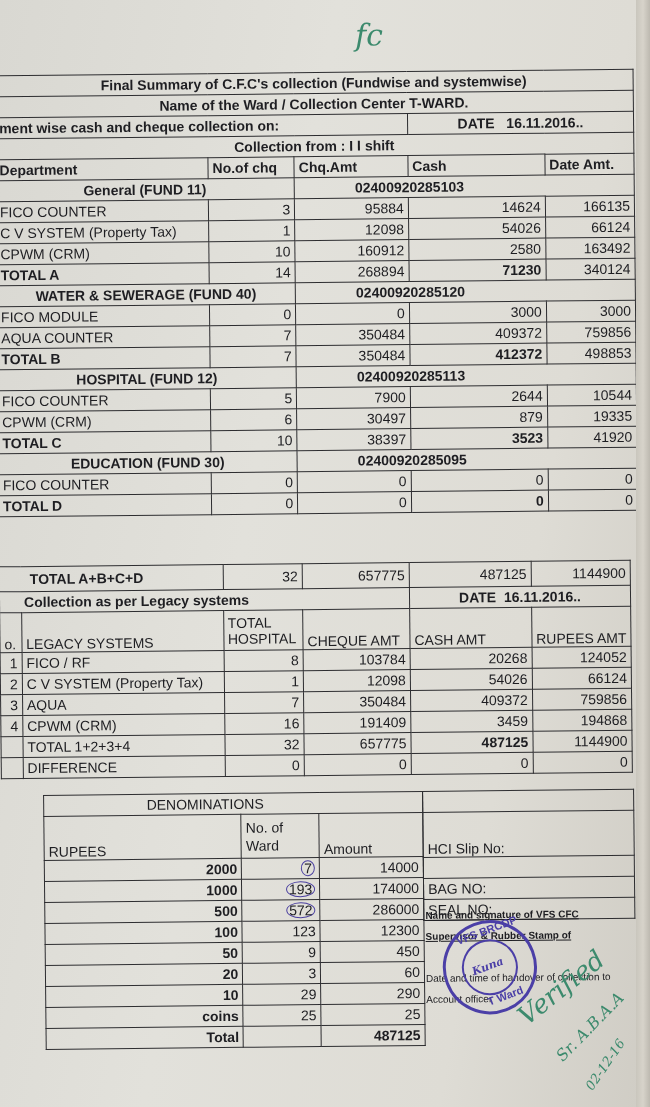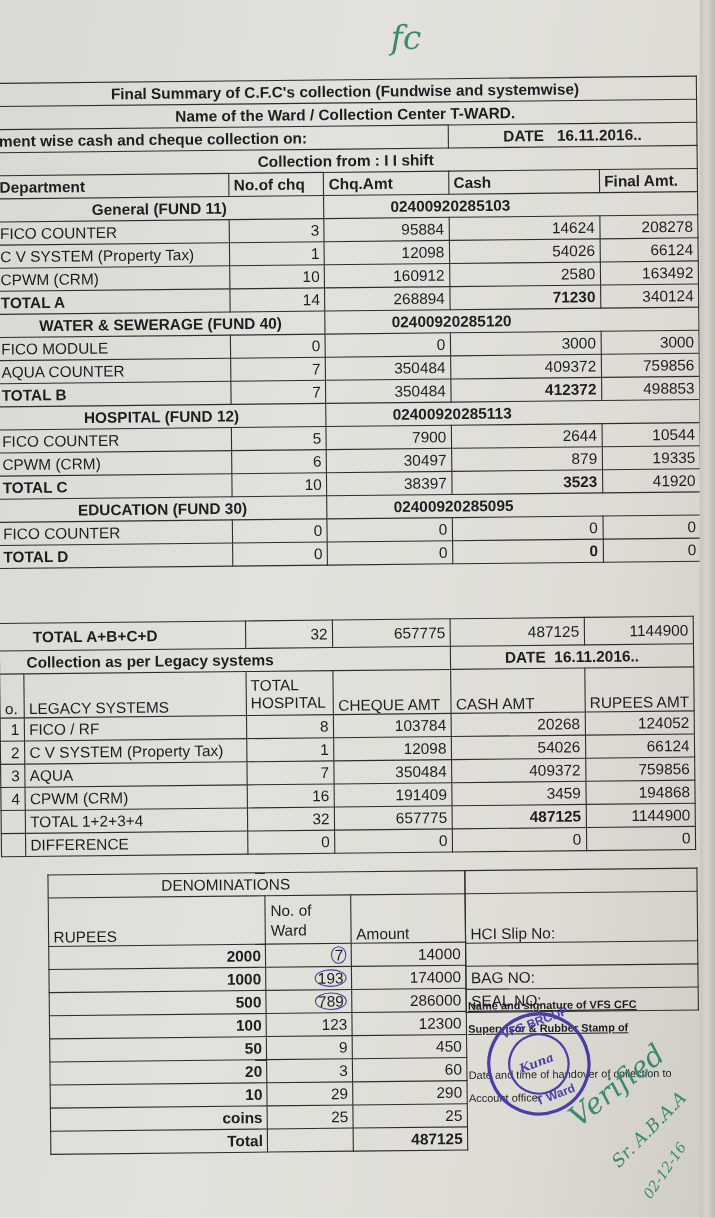--- a/index.html
+++ b/index.html
@@ -60,33 +60,33 @@
       <td colspan="2" class="center bold"><span>DATE</span>&nbsp;&nbsp;&nbsp;<span>16.11.2016..</span></td>
     </tr>
     <tr>
           <td colspan="5" class="center bold">Collection from :  I I shift</td>
         </tr>
     <tr class="bold">
       <td>Department</td>
       <td>No.of chq</td>
       <td>Chq.Amt</td>
       <td>Cash</td>
-      <td>Final Amt.</td>
+      <td>Date Amt.</td>
     </tr>
 
     <tr class="bold">
           <td colspan="2" class="center">General (FUND 11)</td>
           <td colspan="3" style="padding-left:60px">02400920285103</td>
         </tr>
     <tr>
           <td>FICO COUNTER</td>
           <td class="num">3</td>
           <td class="num">95884</td>
           <td class="num">14624</td>
-          <td class="num">208278</td>
+          <td class="num">166135</td>
         </tr>
     <tr>
           <td>C V SYSTEM (Property Tax)</td>
           <td class="num">1</td>
           <td class="num">12098</td>
           <td class="num">54026</td>
           <td class="num">66124</td>
         </tr>
     <tr>
           <td>CPWM (CRM)</td>
@@ -276,21 +276,21 @@
           <td class="num"><span class="circle">7</span></td>
           <td class="num">14000</td>
         </tr>
     <tr>
           <td class="num bold">1000</td>
           <td class="num"><span class="circle">193</span></td>
           <td class="num">174000</td>
         </tr>
     <tr>
           <td class="num bold">500</td>
-          <td class="num"><span class="circle">789</span></td>
+          <td class="num"><span class="circle">572</span></td>
           <td class="num">286000</td>
         </tr>
     <tr>
           <td class="num bold">100</td>
           <td class="num">123</td>
           <td class="num">12300</td>
         </tr>
     <tr>
           <td class="num bold">50</td>
           <td class="num">9</td>

